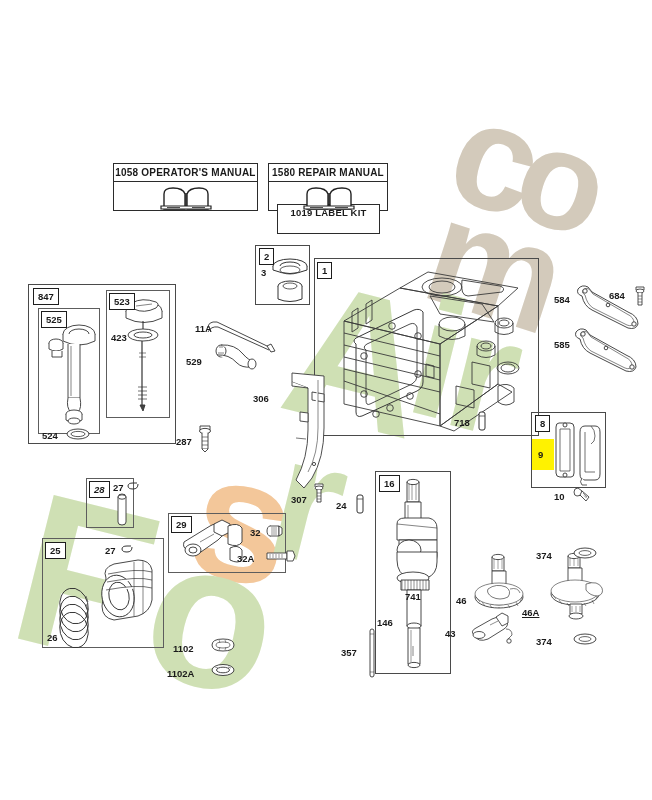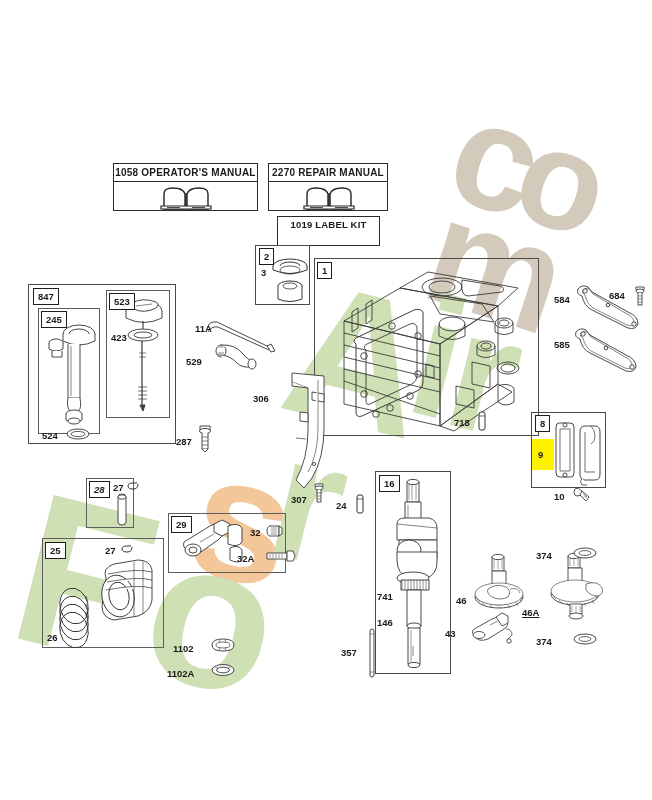--- a/index.html
+++ b/index.html
@@ -86,33 +86,33 @@
         <path d="M4 24 L4 9 Q4 3 13 3 Q23 3 25 9 L25 24 Z" fill="#fff" stroke="#222" stroke-width="1.4"></path>
         <path d="M48 24 L48 9 Q48 3 39 3 Q29 3 27 9 L27 24 Z" fill="#fff" stroke="#222" stroke-width="1.4"></path>
         <path d="M26 8 L26 24" stroke="#222" stroke-width="1.4"></path>
         <path d="M1 24 L51 24 L51 21 L1 21 Z" fill="#fff" stroke="#222" stroke-width="1.2"></path>
         <path d="M7 22.5 L20 22.5 M32 22.5 L45 22.5" stroke="#222" stroke-width=".8"></path>
       </svg>
     </div>
   </div>
 
   <div class="capbox" style="left:268px;top:163px;width:120px;height:48px;">
-    <div class="capbar">2270 REPAIR MANUAL</div>
+    <div class="capbar">1580 REPAIR MANUAL</div>
     <div class="art" style="left:34px;top:21px;">
       <svg width="52" height="26" viewBox="0 0 52 26">
         <path d="M4 24 L4 9 Q4 3 13 3 Q23 3 25 9 L25 24 Z" fill="#fff" stroke="#222" stroke-width="1.4"></path>
         <path d="M48 24 L48 9 Q48 3 39 3 Q29 3 27 9 L27 24 Z" fill="#fff" stroke="#222" stroke-width="1.4"></path>
         <path d="M26 8 L26 24" stroke="#222" stroke-width="1.4"></path>
         <path d="M1 24 L51 24 L51 21 L1 21 Z" fill="#fff" stroke="#222" stroke-width="1.2"></path>
         <path d="M7 22.5 L20 22.5 M32 22.5 L45 22.5" stroke="#222" stroke-width=".8"></path>
       </svg>
     </div>
   </div>
 
-  <div class="capbox" style="left:277px;top:216px;width:103px;height:30px;">
+  <div class="capbox" style="left:277px;top:204px;width:103px;height:30px;">
     <div class="capbar" style="height:14px;border-bottom:none;font-size:9.5px;">1019 LABEL KIT</div>
   </div>
 
 
   <div class="box" style="left:255px;top:245px;width:55px;height:60px;"></div>
   <div class="tag" style="left:259px;top:248px;">2</div>
   <div class="num" style="left:261px;top:268px;">3</div>
   <div class="art" style="left:270px;top:256px;">
     <svg width="40" height="48" viewBox="0 0 40 48">
       <ellipse cx="20" cy="10" rx="17" ry="7" fill="#fff" stroke="#333" stroke-width="1"></ellipse>
@@ -186,21 +186,21 @@
     <svg width="10" height="20" viewBox="0 0 10 20">
       <rect x="2" y="1" width="6" height="18" rx="2" fill="#fff" stroke="#333" stroke-width="1"></rect>
       <path d="M2 5 L8 5" stroke="#333" stroke-width=".7"></path>
     </svg>
   </div>
 
   <div class="box" style="left:28px;top:284px;width:148px;height:160px;"></div>
   <div class="tag" style="left:33px;top:288px;">847</div>
 
   <div class="box thin" style="left:38px;top:308px;width:62px;height:126px;"></div>
-  <div class="tag" style="left:41px;top:311px;">245</div>
+  <div class="tag" style="left:41px;top:311px;">525</div>
 
   <div class="art" style="left:44px;top:322px;">
     <svg width="56" height="110" viewBox="0 0 56 110">
       <g fill="#fff" stroke="#333" stroke-width=".9">
         <ellipse cx="35" cy="12" rx="16" ry="9"></ellipse>
         <ellipse cx="35" cy="12" rx="10" ry="5"></ellipse>
         <path d="M19 12 L19 19 Q35 27 51 19 L51 12"></path>
         <ellipse cx="12" cy="21" rx="7" ry="4"></ellipse>
         <path d="M5 21 L5 27 Q12 31 19 27 L19 21"></path>
         <path d="M8 29 L8 35 L18 35 L18 29"></path>
@@ -422,21 +422,21 @@
         <path d="M24 112 L24 148 L38 148 L38 112 Z"></path>
         <ellipse cx="31" cy="148" rx="7" ry="3"></ellipse>
         <path d="M25 150 L25 186 L37 186 L37 150 Z"></path>
         <path d="M28 152 L28 184" stroke-width=".5"></path>
         <ellipse cx="31" cy="187" rx="6" ry="2.6"></ellipse>
         <path d="M30 168 L30 178" stroke-width=".6"></path>
       </g>
     </svg>
   </div>
 
-  <div class="num" style="left:377px;top:592px;">741</div>
+  <div class="num" style="left:377px;top:592px;padding-left:28px;">741</div>
   <div class="num" style="left:377px;top:618px;">146</div>
 
   <div class="num" style="left:341px;top:648px;">357</div>
   <div class="art" style="left:368px;top:627px;">
     <svg width="8" height="52" viewBox="0 0 8 52">
       <rect x="2" y="2" width="4" height="48" rx="2" fill="#fff" stroke="#333" stroke-width=".9"></rect>
       <path d="M2 7 L6 7 M2 45 L6 45" stroke="#333" stroke-width=".5"></path>
     </svg>
   </div>
 

